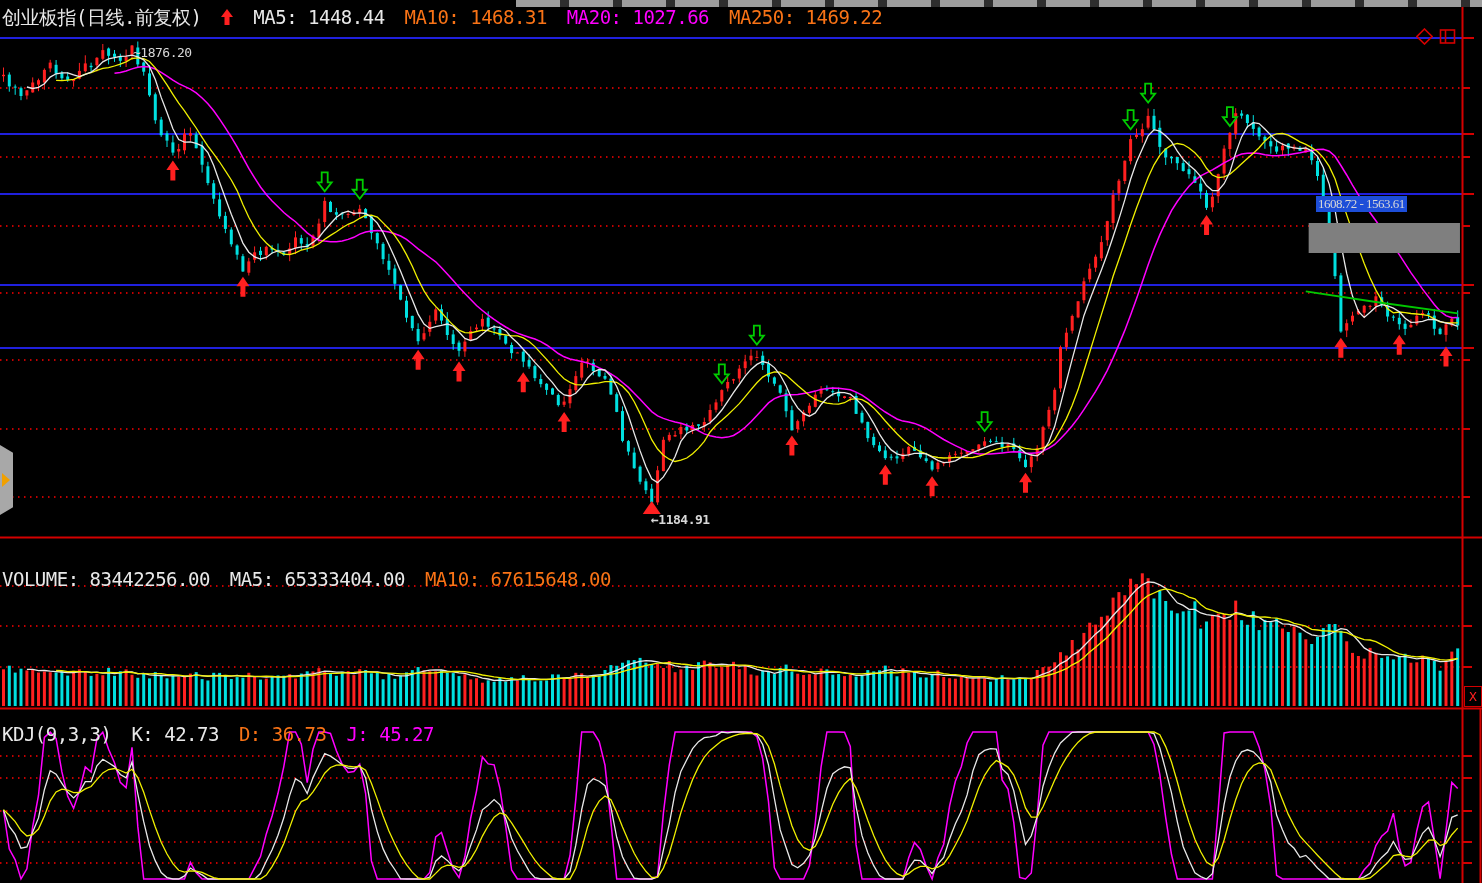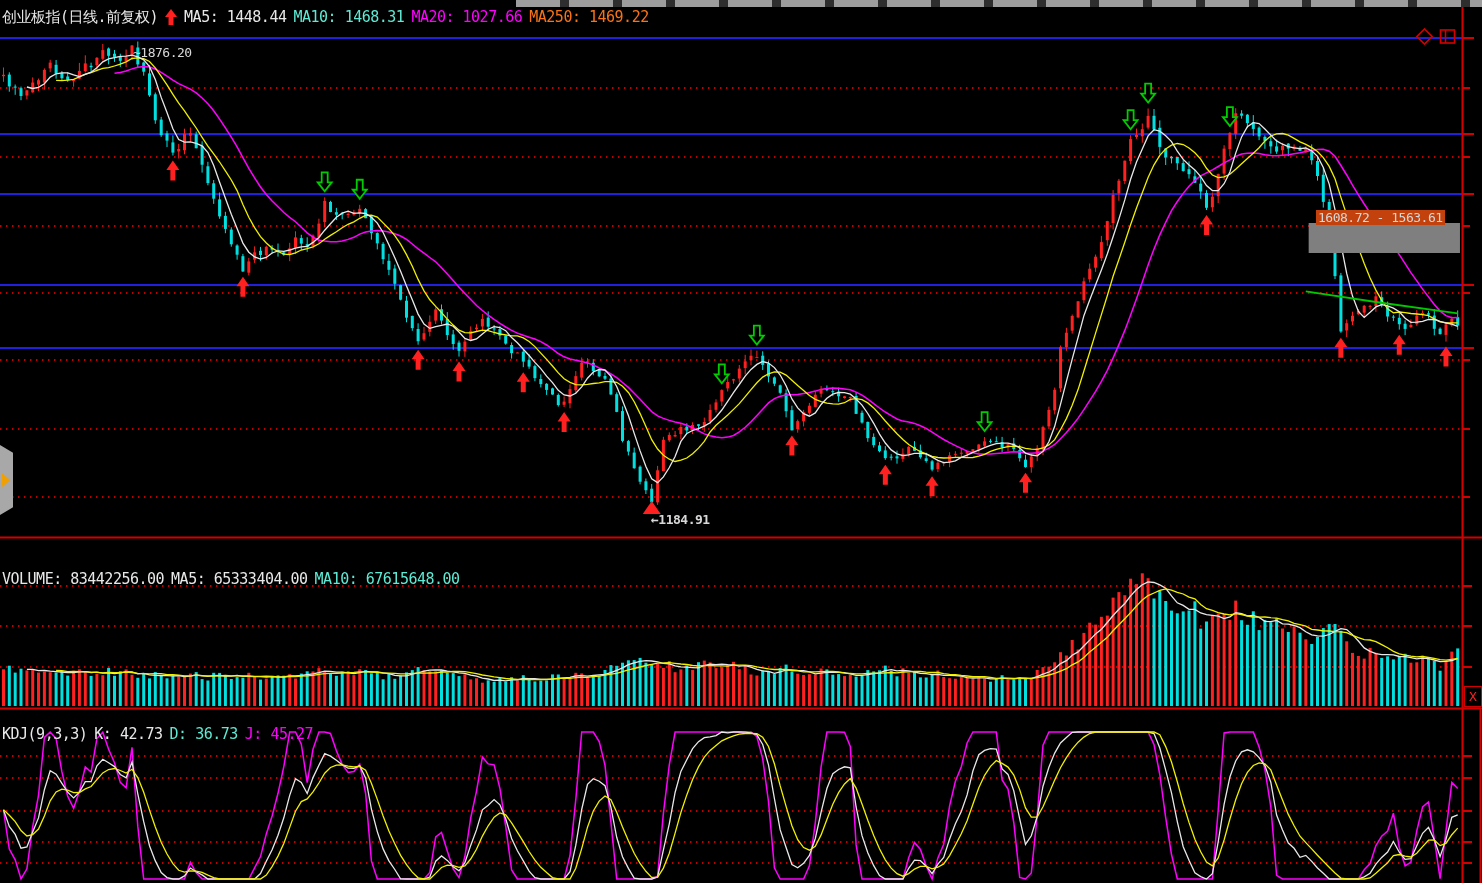--- a/index.html
+++ b/index.html
@@ -1,30 +1,30 @@
 <!DOCTYPE html>
 <html><head>
 <meta charset="utf-8">
 <style>
   html,body{margin:0;padding:0;background:#000;}
   .screen{position:relative;width:1482px;height:883px;background:#000;overflow:hidden;
           font-family:"DejaVu Sans Mono","Liberation Mono",monospace;}
   #chart-svg{position:absolute;left:0;top:0;z-index:1;}
-  .legend{position:absolute;z-index:3;display:flex;gap:7px;font-size:15px;white-space:nowrap;
+  .legend{position:absolute;z-index:3;display:flex;gap:20px;font-size:19px;white-space:nowrap;
           align-items:center;line-height:18px;letter-spacing:-0.5px;}
   .legend-main{left:2px;top:8px;}
   .legend-vol{left:2px;top:540px;margin-top:30px;}
   .legend-kdj{left:2px;top:712px;margin-top:13px;}
-  .w{color:#e8e8e8}.y{color:#5eead4}.m{color:#ff00ff}.g{color:#f97316}
+  .w{color:#e8e8e8}.y{color:#f97316}.m{color:#ff00ff}.g{color:#f97316}
   .chrome{position:absolute;left:516px;top:0;width:966px;height:7px;z-index:4;
           background:repeating-linear-gradient(90deg,#9d9d9d 0 44px,#2e2e2e 44px 53px);}
   .annot{position:absolute;z-index:3;color:#d8d8d8;font-size:13px;white-space:nowrap;letter-spacing:-0.5px;margin-top:12px;}
   #hi-label{left:133px;top:33px;}
   #lo-label{left:651px;top:500px;font-weight:bold;}
-  #gap-label{left:1316px;top:198px;background:#c2410c;padding:0 2px;}
+  #gap-label{left:1316px;top:184px;background:#1d4ed8;padding:0 2px;font-family:Liberation Serif, serif;}
   .tr-icons{position:absolute;right:26px;top:28px;z-index:4;display:flex;gap:6px;}
   #close-x{position:absolute;left:1464px;top:686px;width:16px;height:19px;z-index:4;
            border:1px solid #d40000;color:#ff2020;font-size:13px;text-align:center;line-height:19px;}
   #left-tab{position:absolute;left:0;top:445px;width:13px;height:70px;z-index:4;background:#a8a8a8;
             clip-path:polygon(0 0,100% 11%,100% 89%,0 100%);}
   #left-tab .tri{position:absolute;left:2px;top:28px;width:0;height:0;
             border-left:8px solid #f0a000;border-top:7px solid transparent;border-bottom:7px solid transparent;}
 </style>
 </head>
 <body>

